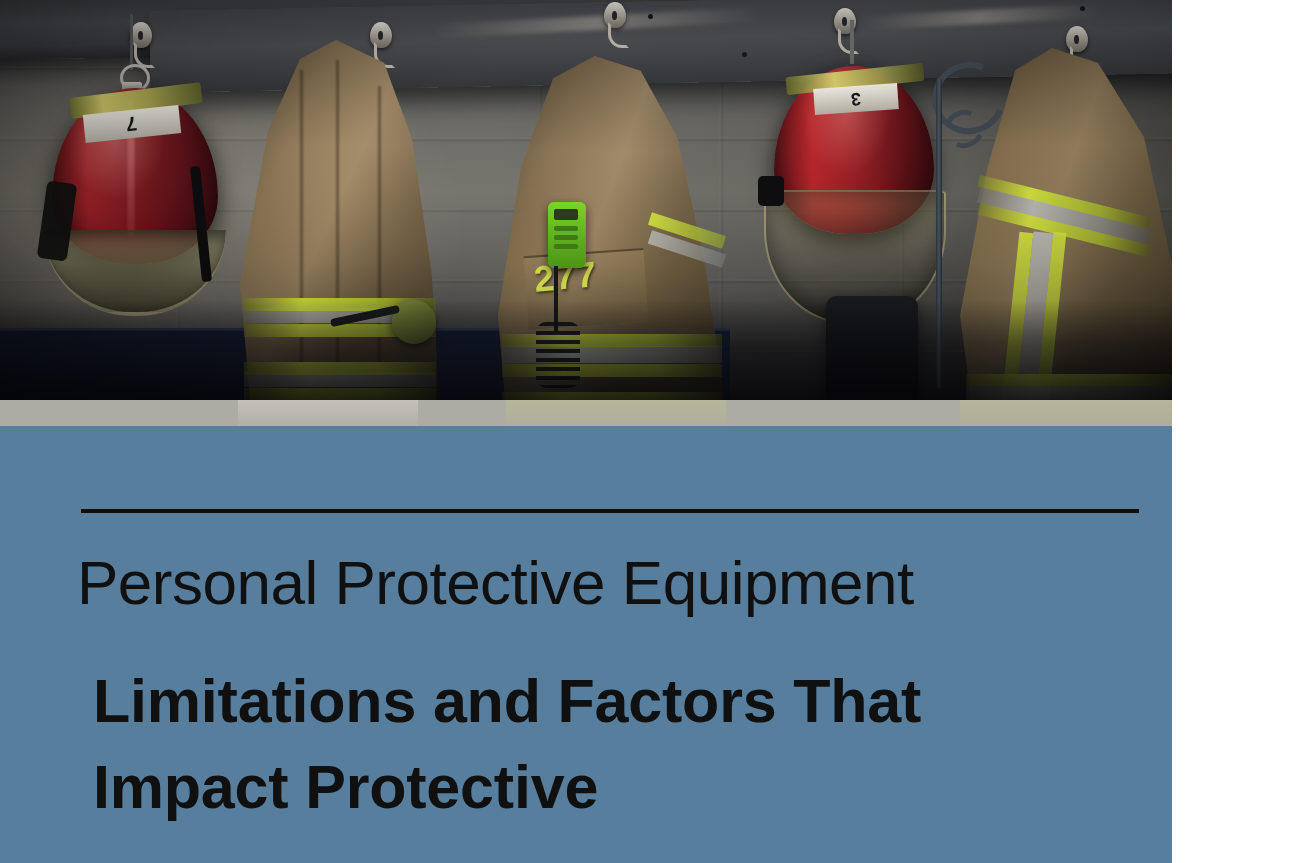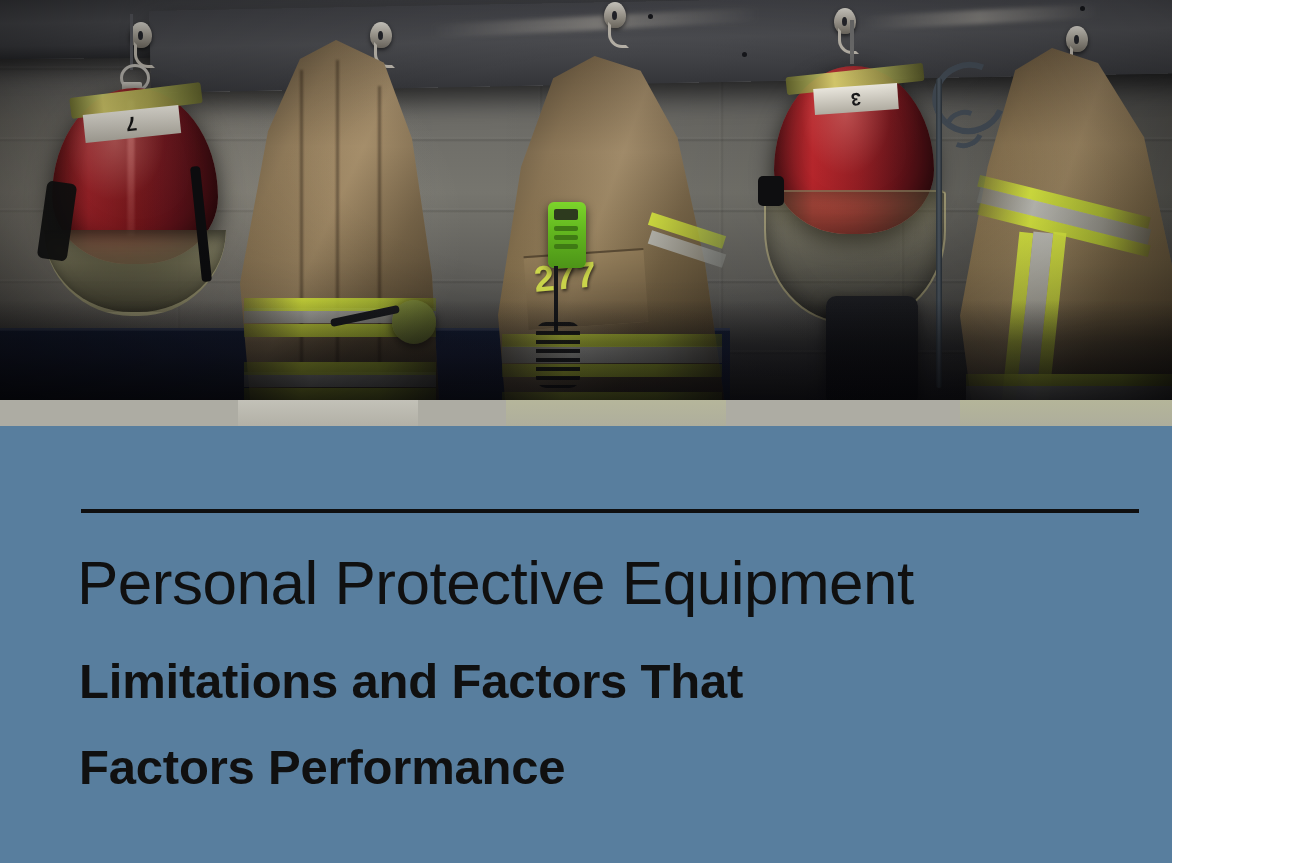--- a/index.html
+++ b/index.html
@@ -655,23 +655,23 @@
     font-weight: normal;
     letter-spacing: -0.5px;
     color: #101010;
     line-height: 1;
     white-space: nowrap;
   }
 
   .title-sub {
     position: absolute;
     left: 77px;
-    margin: 2px;
+    margin: 16px;
     font-family: "Liberation Sans", sans-serif;
-    font-size: 49px;
+    font-size: 61px;
     font-weight: bold;
     letter-spacing: -0.2px;
     color: #101010;
     line-height: 1;
     white-space: nowrap;
   }
   .title-sub.l1 { top: 229px; }
   .title-sub.l2 { top: 315px; }
 </style>
 </head>
@@ -825,16 +825,16 @@
   </div>
 
   <div class="title-panel">
 
     <div class="rule"></div>
 
     <h1 class="title-main">Personal Protective Equipment</h1>
 
     <h2 class="title-sub l1">Limitations and Factors That</h2>
 
-    <h2 class="title-sub l2">Factors Performance</h2>
+    <h2 class="title-sub l2">Impact Protective</h2>
   </div>
 
 </div>
 
 </body></html>

